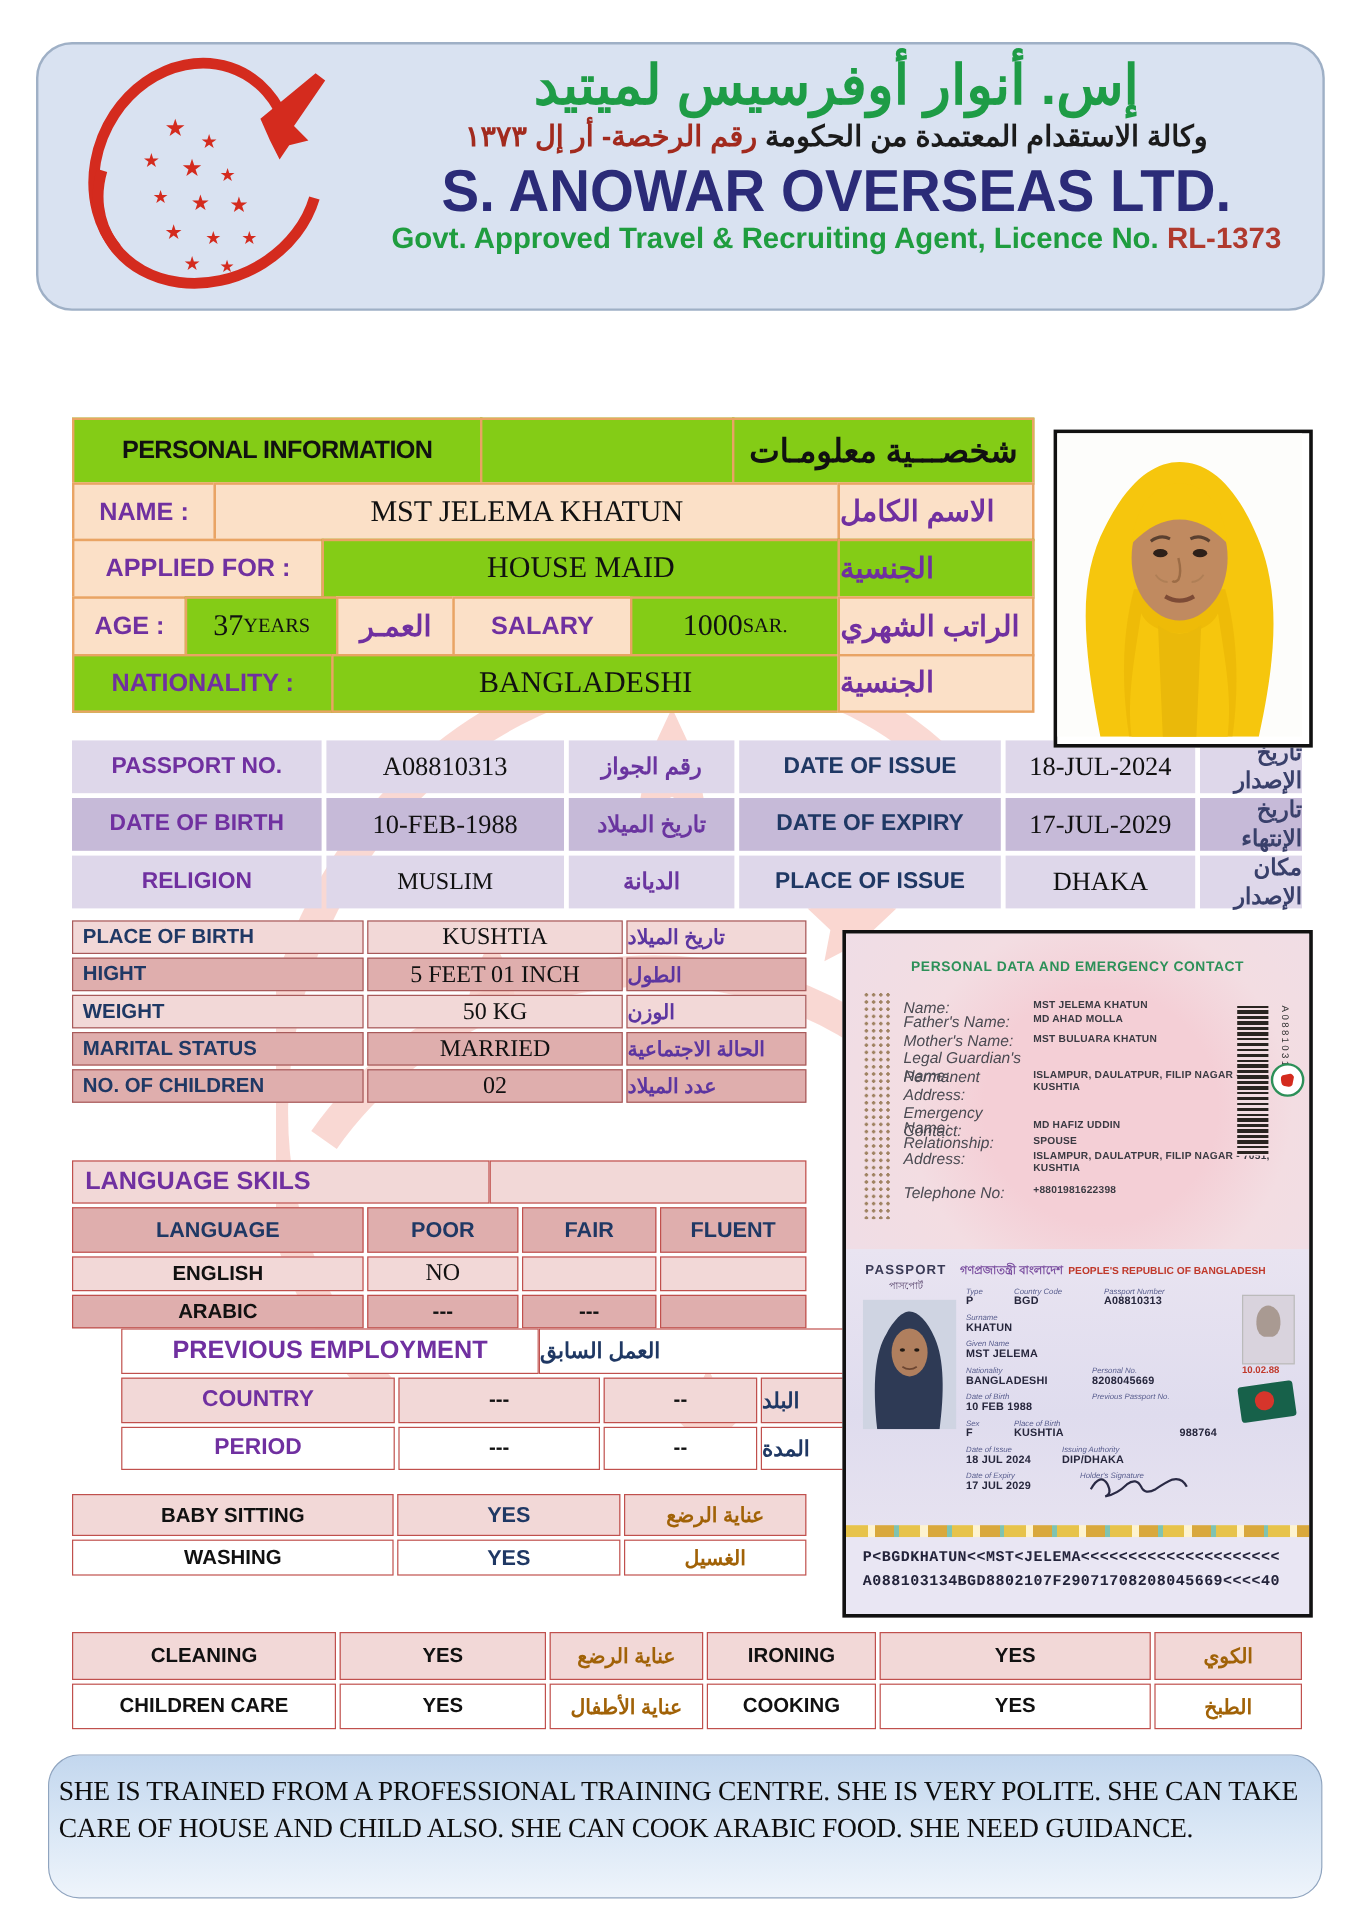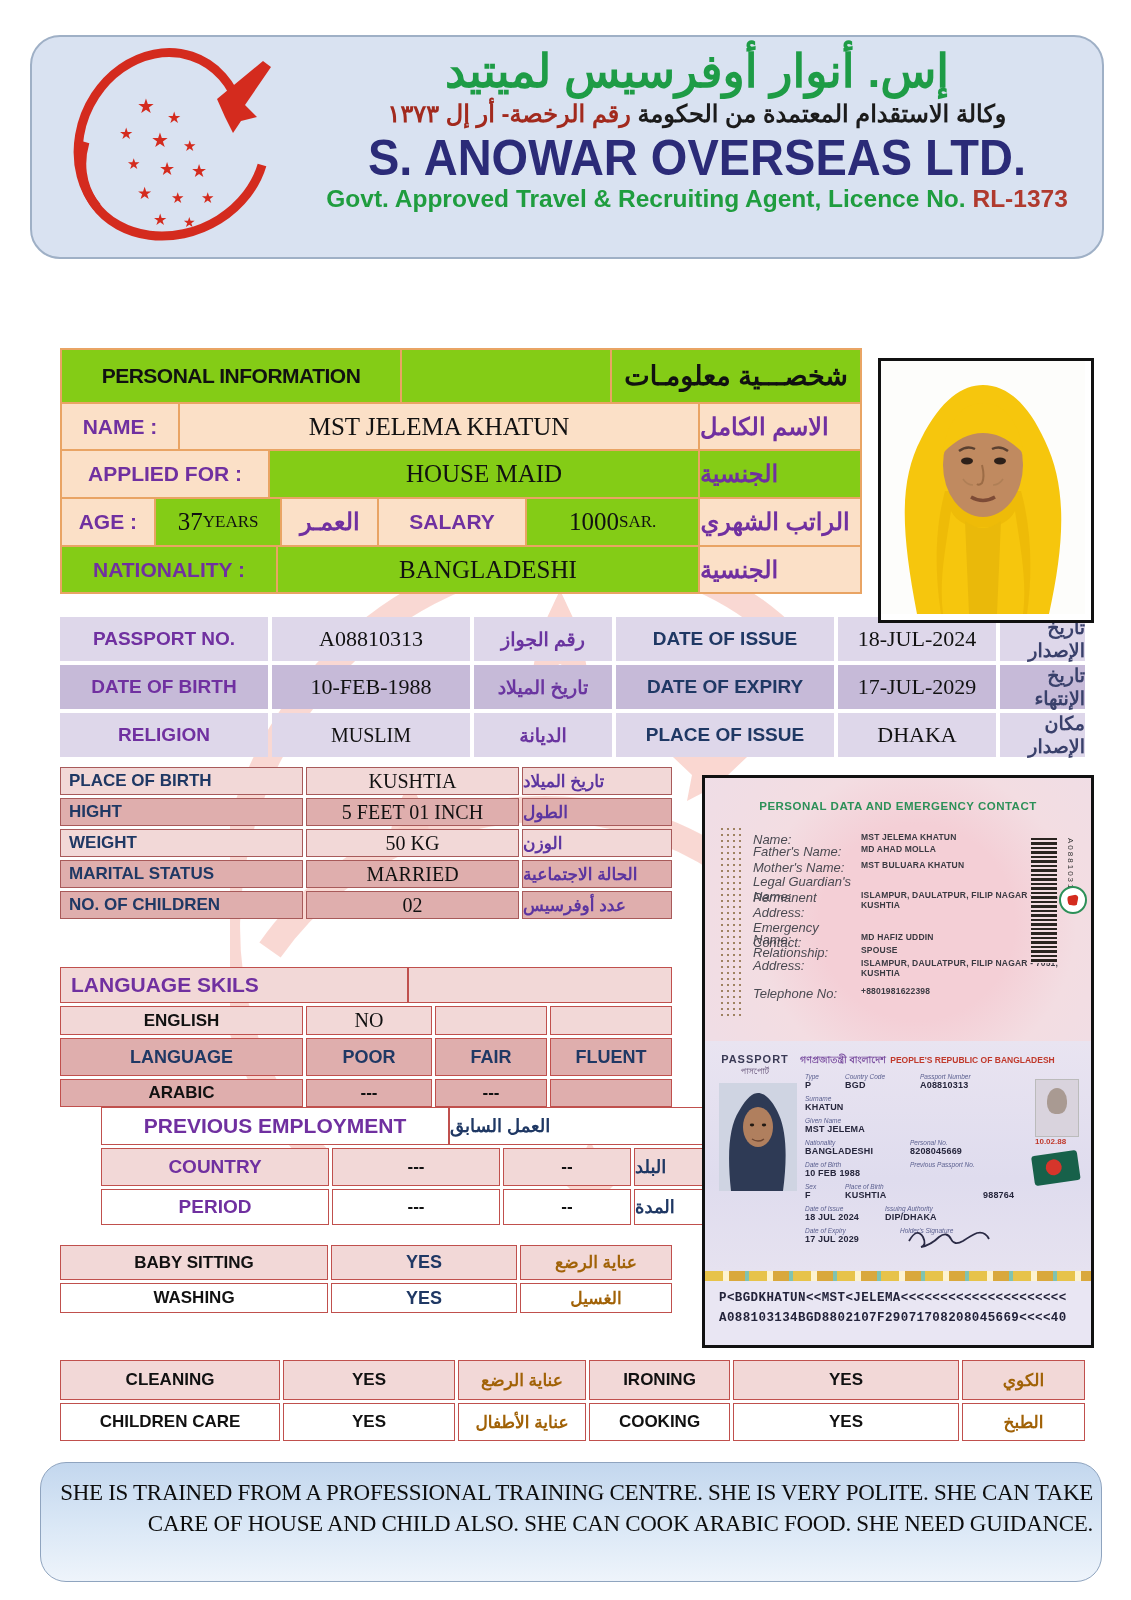--- a/index.html
+++ b/index.html
@@ -87,21 +87,21 @@
   .p2-value{font-size:9px;font-weight:bold;color:#26263c;letter-spacing:.2px;}
   .yellow-strip{position:absolute;left:0;top:493px;width:100%;height:10px;
      background:repeating-linear-gradient(90deg,#e7c34a 0 18px,#fdf3d0 18px 24px,#d9a83c 24px 40px,#7fc3b1 40px 44px);}
   .mrz{position:absolute;left:0;top:503px;width:100%;height:64px;background:#e9e6f3;}
   .mrz-line{font-family:"Liberation Mono",monospace;font-size:12.5px;font-weight:bold;color:#23233a;
      letter-spacing:0.4px;white-space:nowrap;padding-left:14px;}
   
   .note-box{left:40px;top:1462px;width:1060px;height:118px;border-radius:26px;
     background:linear-gradient(180deg,#c3d7ee 0%,#dbe8f6 55%,#eef4fb 100%);
     border:1.5px solid #8fa4bf;z-index:1;display:flex;align-items:flex-start;justify-content:center;}
-  .note-text{font-family:"Liberation Serif",serif;font-size:23px;color:#0d0d0d;text-align:right;
+  .note-text{font-family:"Liberation Serif",serif;font-size:23px;color:#0d0d0d;text-align:left;
     padding:14px 8px 0 8px;line-height:1.35;letter-spacing:-0.3px;}
 </style>
 </head>
 <body>
 
 <div id="page">
 
   <svg class="abs watermark" viewBox="0 0 660 760">
     <g stroke="#f2a193" stroke-width="26" fill="none" opacity=".8">
       <path d="M 90 640 A 300 330 28 0 1 560 120"></path>
@@ -326,42 +326,42 @@
       <div class="cell dt-cell rose-d" style="width:213px;">
           <span class="dt-value">MARRIED</span>
         </div>
       <div class="cell dt-cell rose-d dt-ar" style="flex:1;">الحالة الاجتماعية</div>
     </div>
     <div class="dt-row">
       <div class="cell dt-cell rose-d dt-label" style="width:243px;">NO. OF CHILDREN</div>
       <div class="cell dt-cell rose-d" style="width:213px;">
           <span class="dt-value">02</span>
         </div>
-      <div class="cell dt-cell rose-d dt-ar" style="flex:1;">عدد أوفرسيس</div>
+      <div class="cell dt-cell rose-d dt-ar" style="flex:1;">عدد الميلاد</div>
     </div>
   </div>
 
   <div class="abs" style="left:60px;top:967px;width:612px;z-index:1;">
     <div class="row" style="margin-bottom:3px;">
       <div class="cell sec-cell" style="width:348px;height:36px;justify-content:flex-start;padding-left:10px;background:#f2d8d7;">
           <span class="sec-title">LANGUAGE SKILS</span>
         </div>
       <div class="cell sec-cell" style="flex:1;height:36px;background:#f2d8d7;"></div>
+    </div>
+    <div class="row" style="gap:3px;margin-bottom:3px;">
+      <div class="cell sec-cell rose-d nvy" style="width:243px;height:38px;">LANGUAGE</div>
+      <div class="cell sec-cell rose-d nvy" style="width:126px;height:38px;">POOR</div>
+      <div class="cell sec-cell rose-d nvy" style="width:112px;height:38px;">FAIR</div>
+      <div class="cell sec-cell rose-d nvy" style="flex:1;height:38px;">FLUENT</div>
     </div>
     <div class="row" style="gap:3px;margin-bottom:3px;">
       <div class="cell sec-cell rose-l blk" style="width:243px;height:29px;">ENGLISH</div>
       <div class="cell sec-cell rose-l serifv" style="width:126px;height:29px;">NO</div>
       <div class="cell sec-cell rose-l" style="width:112px;height:29px;"></div>
       <div class="cell sec-cell rose-l" style="flex:1;height:29px;"></div>
-    </div>
-    <div class="row" style="gap:3px;margin-bottom:3px;">
-      <div class="cell sec-cell rose-d nvy" style="width:243px;height:38px;">LANGUAGE</div>
-      <div class="cell sec-cell rose-d nvy" style="width:126px;height:38px;">POOR</div>
-      <div class="cell sec-cell rose-d nvy" style="width:112px;height:38px;">FAIR</div>
-      <div class="cell sec-cell rose-d nvy" style="flex:1;height:38px;">FLUENT</div>
     </div>
     <div class="row" style="gap:3px;">
       <div class="cell sec-cell rose-d blk" style="width:243px;height:28px;">ARABIC</div>
       <div class="cell sec-cell rose-d blk" style="width:126px;height:28px;">---</div>
       <div class="cell sec-cell rose-d blk" style="width:112px;height:28px;">---</div>
       <div class="cell sec-cell rose-d" style="flex:1;height:28px;"></div>
     </div>
   </div>
 
   <div class="abs" style="left:60px;top:1107px;width:612px;z-index:1;margin-left:41px;">

